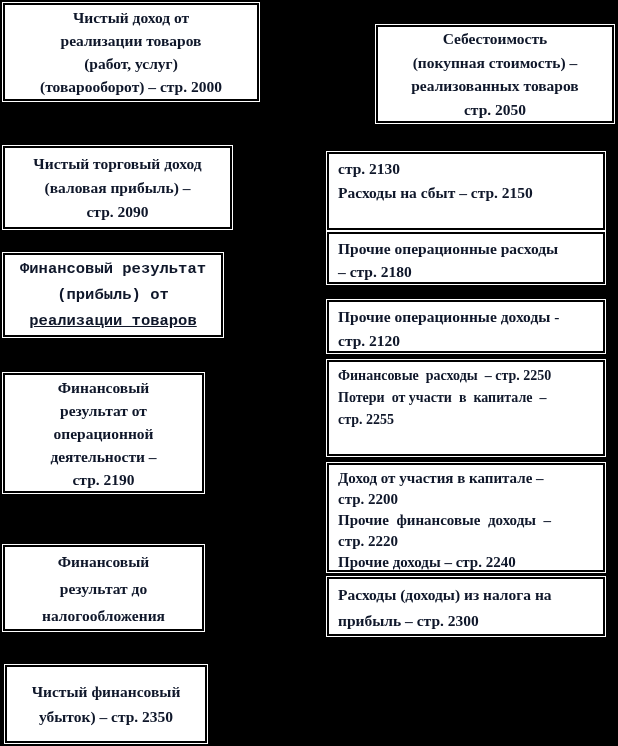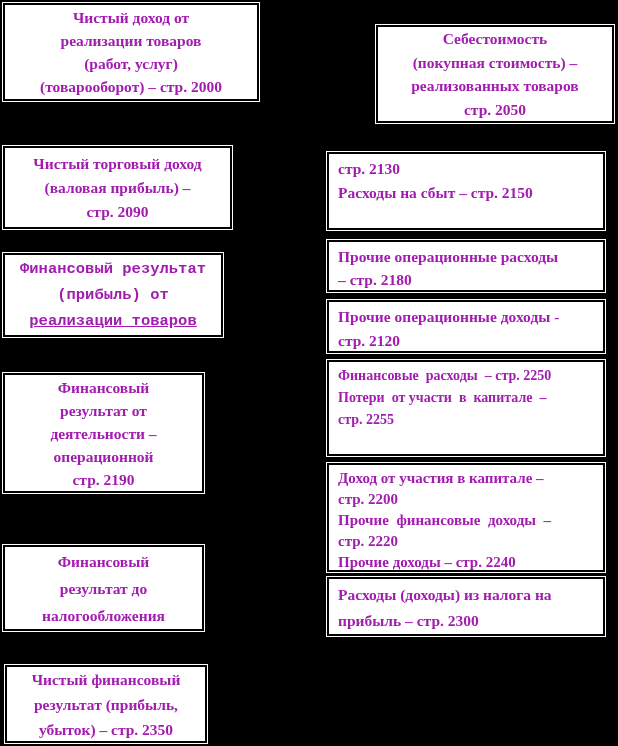--- a/index.html
+++ b/index.html
@@ -13,21 +13,21 @@
     height: 746px;
     background: #000000;
     overflow: hidden;
   }
   .box {
     position: absolute;
     box-sizing: border-box;
     background: #ffffff;
     border: 2px solid #000000;
     outline: 1px solid #ffffff;
-    color: #a21caf;
+    color: #0f172a;
     font-family: "Liberation Serif", serif;
     font-weight: bold;
     overflow: hidden;
   }
   .center {
     display: flex;
     flex-direction: column;
     justify-content: center;
     align-items: center;
     text-align: center;
@@ -46,21 +46,21 @@
   
   .bl1 { left: 3px;   top: 3px;   width: 256px; height: 98px;  font-size: 15.5px; line-height: 23px;   }
   .bl2 { left: 3px;   top: 146px; width: 229px; height: 83px;  font-size: 15.5px; line-height: 24px;   }
   .bl3 { left: 3px;   top: 253px; width: 220px; height: 84px;  font-size: 15.5px; line-height: 26px; font-family: Liberation Mono, monospace;   }
   .bl4 { left: 3px;   top: 373px; width: 201px; height: 120px; font-size: 15.5px; line-height: 23px;   }
   .bl5 { left: 3px;   top: 545px; width: 201px; height: 86px;  font-size: 15.5px; line-height: 27px;   }
   .bl6 { left: 5px;   top: 665px; width: 202px; height: 78px;  font-size: 15.5px; line-height: 25px;   }
   
   .br1 { left: 376px; top: 25px;  width: 238px; height: 98px;  font-size: 15.5px; line-height: 23.5px; }
   .br2 { left: 327px; top: 152px; width: 278px; height: 78px;  font-size: 15.5px; line-height: 24px;   }
-  .br3 { left: 327px; top: 240px; width: 278px; height: 52px;  font-size: 15.5px; line-height: 23px;   }
+  .br3 { left: 327px; top: 232px; width: 278px; height: 52px;  font-size: 15.5px; line-height: 23px;   }
   .br4 { left: 327px; top: 300px; width: 278px; height: 53px;  font-size: 15.5px; line-height: 24px;   }
   .br5 { left: 327px; top: 360px; width: 278px; height: 96px;  font-size: 14px;   line-height: 22px;   }
   .br6 { left: 327px; top: 463px; width: 278px; height: 109px; font-size: 15px;   line-height: 21px;   }
   .br7 { left: 327px; top: 577px; width: 278px; height: 59px;  font-size: 15.5px; line-height: 26px;   }
 </style>
 </head>
 <body>
 
 <div id="canvas">
 
@@ -79,34 +79,33 @@
 
   <div class="box center bl3">
     <div class="line">Финансовый результат</div>
     <div class="line">(прибыль) от</div>
     <div class="line u">реализации товаров</div>
   </div>
 
   <div class="box center bl4">
     <div class="line">Финансовый</div>
     <div class="line">результат от</div>
+    <div class="line">операционной</div>
     <div class="line">деятельности –</div>
-    <div class="line">операционной</div>
     <div class="line">стр. 2190</div>
   </div>
 
   <div class="box center bl5">
     <div class="line">Финансовый</div>
     <div class="line">результат до</div>
     <div class="line">налогообложения</div>
   </div>
 
   <div class="box center bl6">
     <div class="line">Чистый финансовый</div>
-    <div class="line">результат (прибыль,</div>
     <div class="line">убыток) – стр. 2350</div>
   </div>
 
   <div class="box center br1">
     <div class="line">Себестоимость</div>
     <div class="line">(покупная стоимость) –</div>
     <div class="line">реализованных товаров</div>
     <div class="line">стр. 2050</div>
   </div>
 

